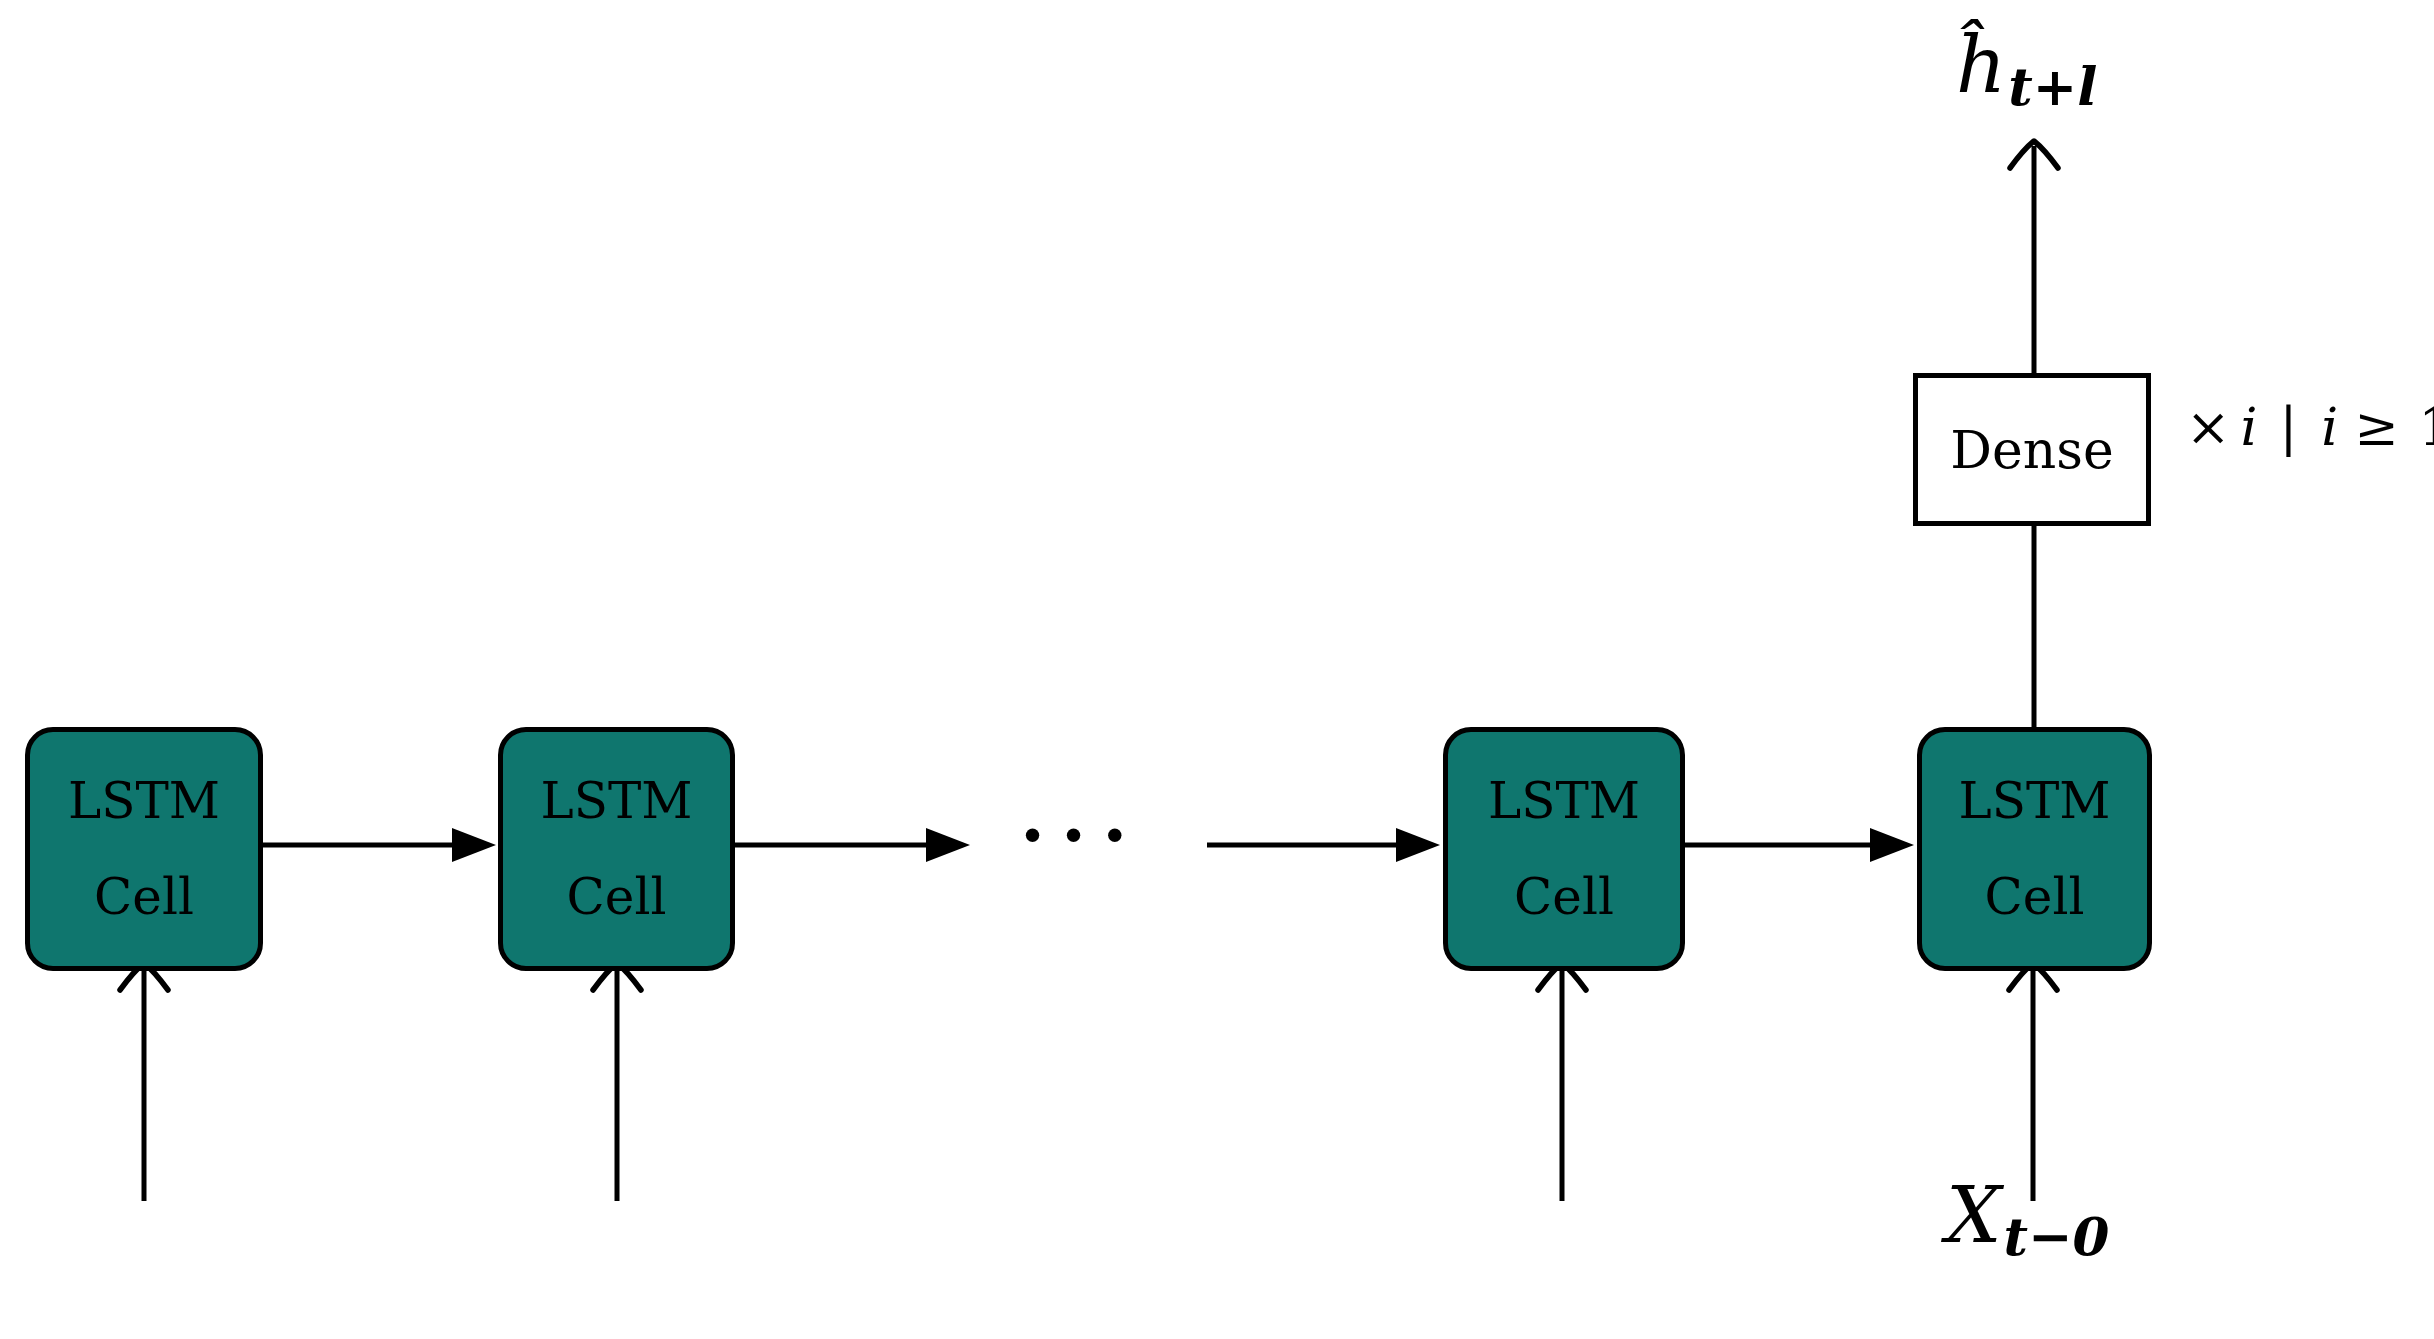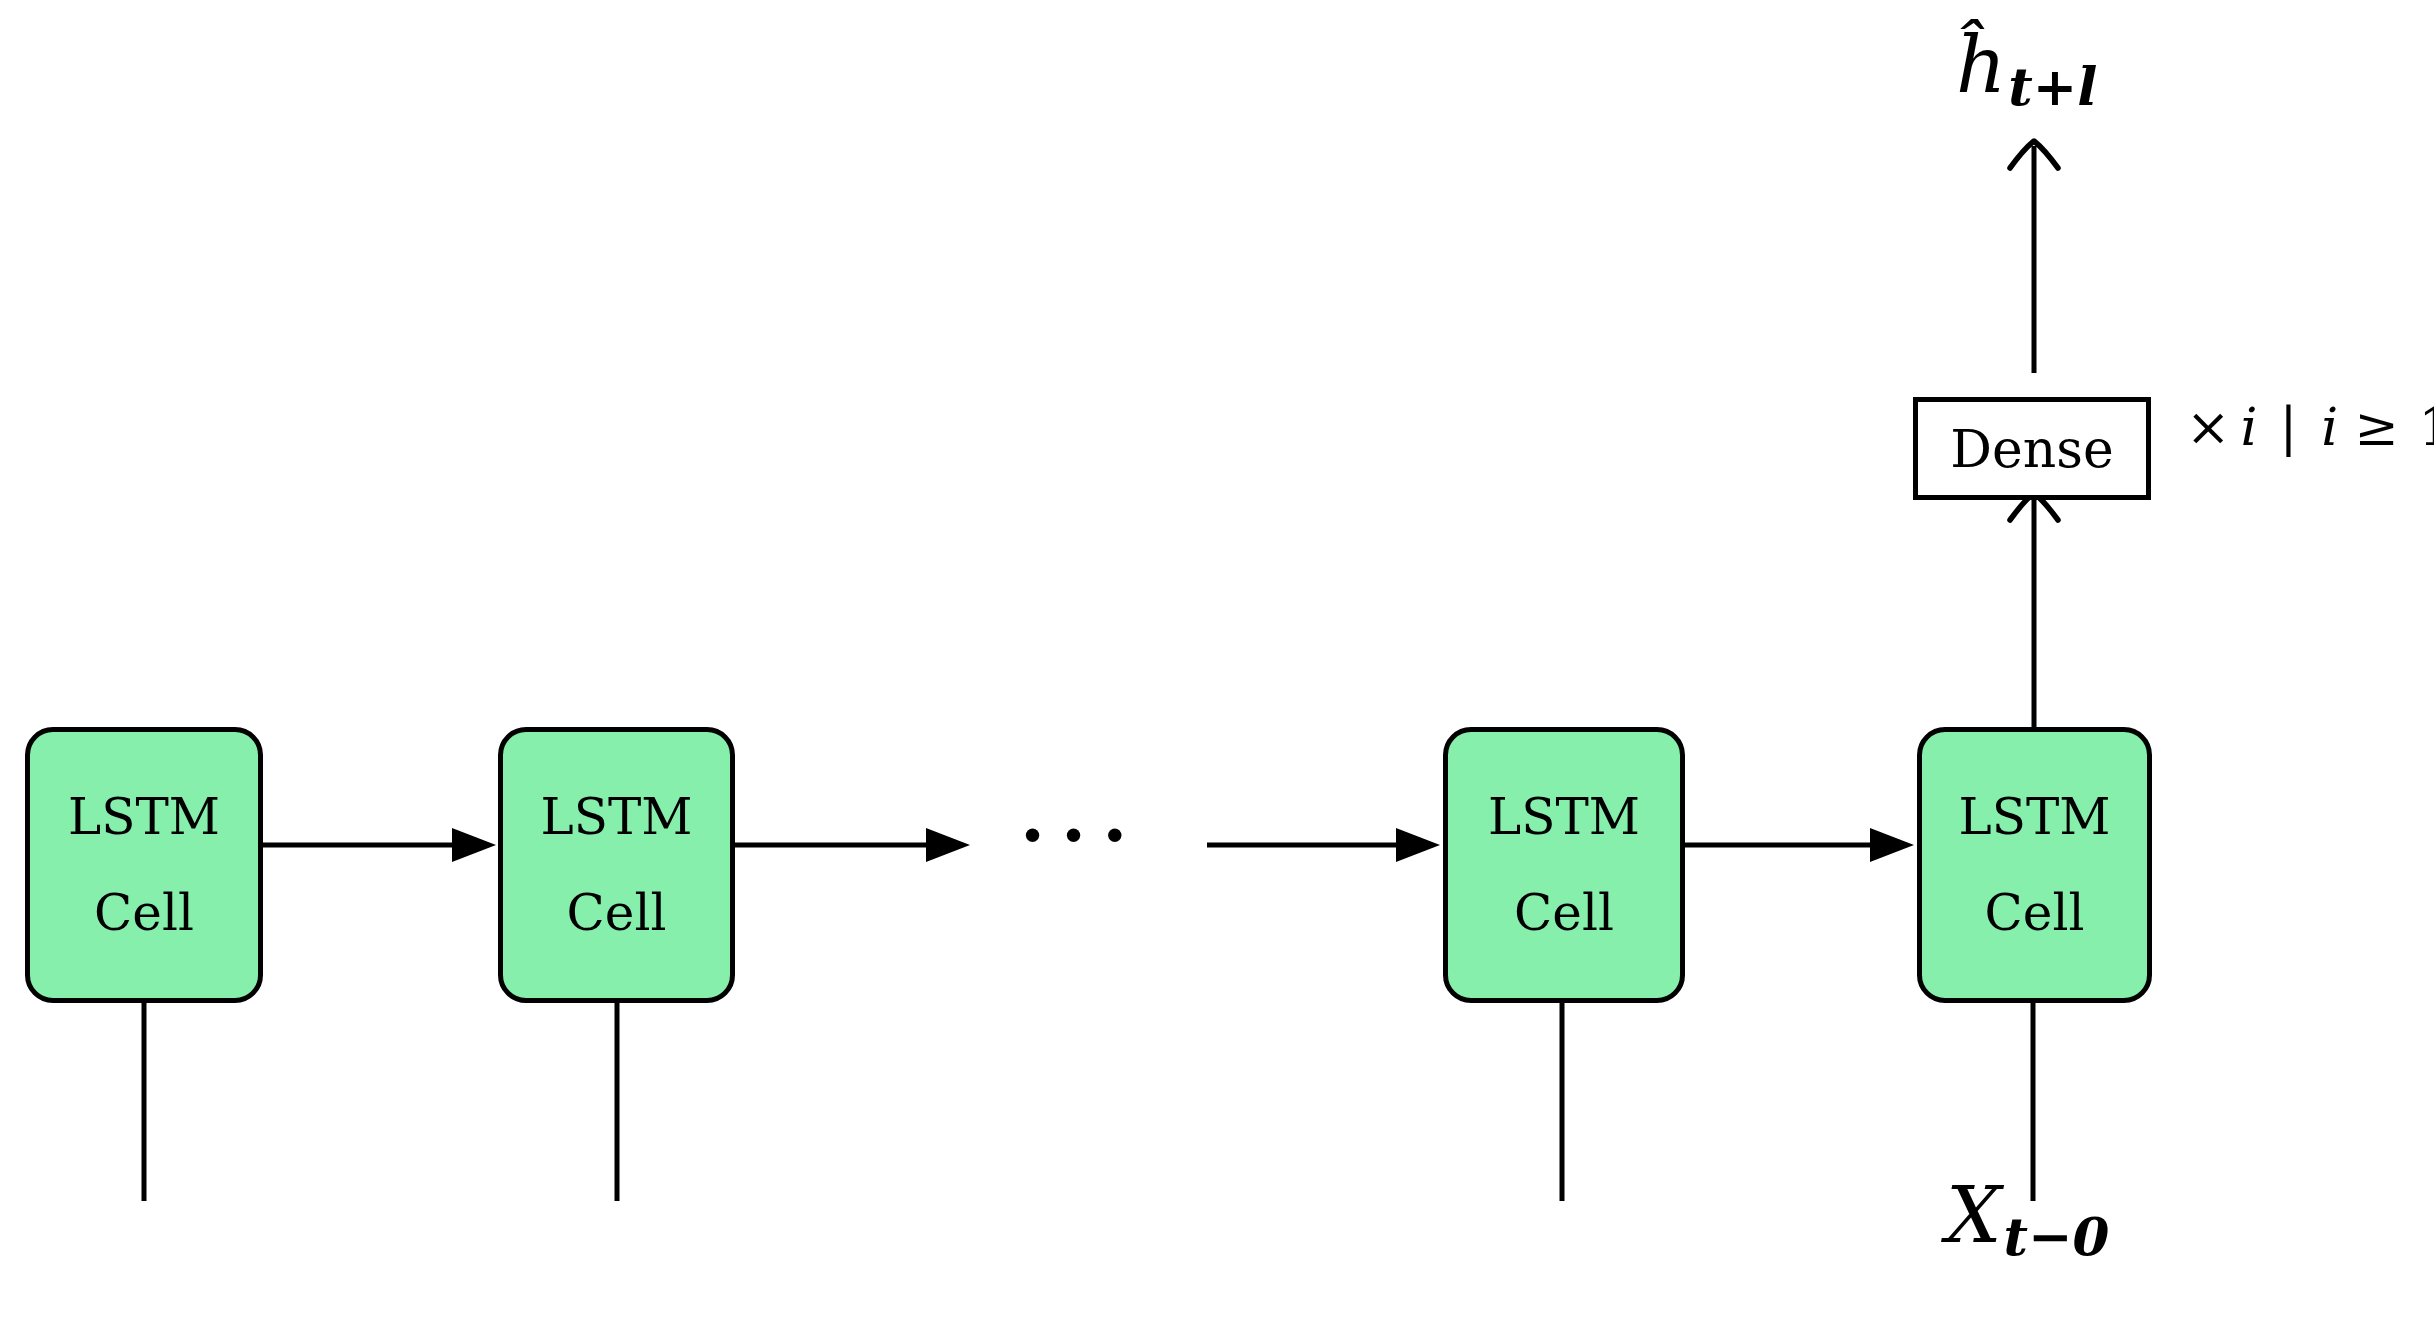--- a/index.html
+++ b/index.html
@@ -11,25 +11,25 @@
     overflow: hidden;
     font-family: "DejaVu Serif", serif;
     color: #000;
   }
   .wires { position: absolute; left: 0; top: 0; }
 
   
   .cell {
     position: absolute;
     top: 727px;
-    height: 276px;
+    height: 244px;
     box-sizing: border-box;
     border: 5px solid #000;
     border-radius: 28px;
-    background: #86efac;
+    background: #0f766e;
     display: flex;
     flex-direction: column;
     align-items: center;
     justify-content: center;
     gap: 46px;
   }
   .cell-line {
     font-size: 50px;
     line-height: 50px;
     white-space: nowrap;
@@ -38,28 +38,27 @@
   .cell2 { left: 498px;  width: 237px; }
   .cell3 { left: 1443px; width: 242px; }
   .cell4 { left: 1917px; width: 235px; }
 
   
   .dense {
     position: absolute;
     left: 1913px;
     top: 373px;
     width: 238px;
-    height: 103px;
+    height: 153px;
     box-sizing: border-box;
     border: 5px solid #000;
     background: #fff;
     display: flex;
     align-items: center;
     justify-content: center;
-    margin-top: 24px;
   }
   .dense-label { font-size: 52px; line-height: 52px; }
 
   
   .mlabel {
     position: absolute;
     font-style: italic;
     font-size: 78px;
     line-height: 78px;
     white-space: nowrap;

